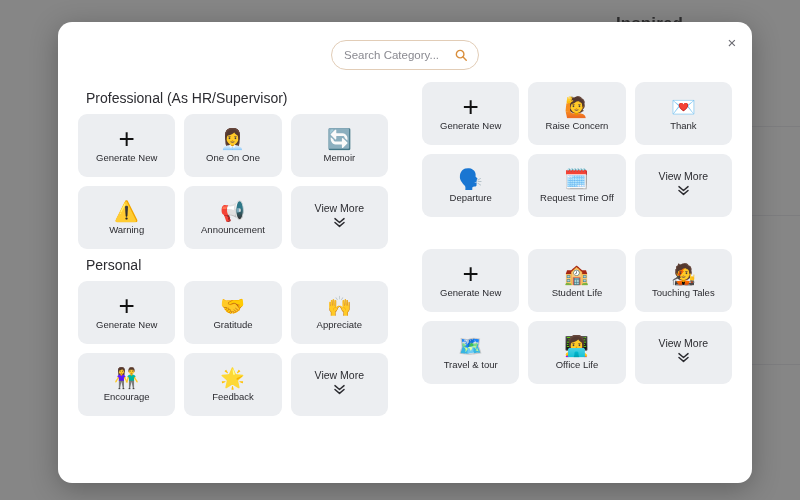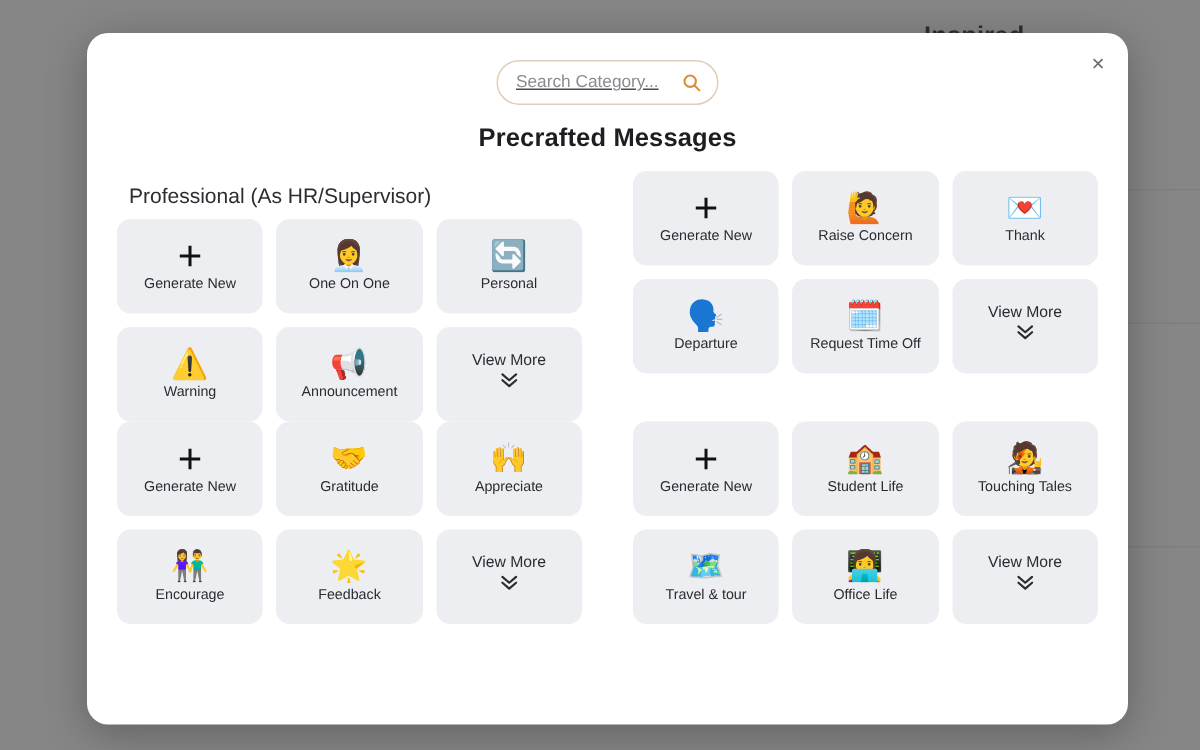--- a/index.html
+++ b/index.html
@@ -107,21 +107,20 @@
     display: flex; align-items: center;
     padding: 0 10px 0 12px;
     background: #fff;
   }
   .search-box input {
     flex: 1; border: none; outline: none;
     font-size: 11.5px; color: #4b4b52;
     font-family: "Liberation Sans", sans-serif;
     background: transparent;
     min-width: 0;
-    text-decoration: underline;
   }
   .search-box input::placeholder { color: #8a8a91; }
   .search-icon { width: 14px; height: 14px; flex: 0 0 14px; color: #d98e3c; }
 
   #modal-title {
     text-align: center;
     font-size: 17px; font-weight: 700;
     color: #1e1e22;
     margin-top: 12px;
     letter-spacing: .1px;
@@ -237,37 +236,36 @@
   <div class="search-wrap">
     <div class="search-box">
       <input type="text" placeholder="Search Category..." style="">
       <svg class="search-icon" viewBox="0 0 24 24" fill="none" stroke="currentColor" stroke-width="2.4" stroke-linecap="round">
         <circle cx="10.5" cy="10.5" r="6.5"></circle>
         <line x1="15.5" y1="15.5" x2="21" y2="21"></line>
       </svg>
     </div>
   </div>
 
-  <div id="modal-title">Precrafted Messages</div>
 
   <div class="grid" id="sections-grid">
       <div class="section">
         <div class="section-header">Professional (As HR/Supervisor)</div>
         <div class="tiles">
           <div class="tile">
             <div class="tile-glyph plus">+</div>
             <div class="tile-label">Generate New</div>
           </div>
           <div class="tile">
             <div class="tile-glyph">👩‍💼</div>
             <div class="tile-label">One On One</div>
           </div>
           <div class="tile">
             <div class="tile-glyph">🔄</div>
-            <div class="tile-label">Personal</div>
+            <div class="tile-label">Memoir</div>
           </div>
           <div class="tile">
             <div class="tile-glyph">⚠️</div>
             <div class="tile-label">Warning</div>
           </div>
           <div class="tile">
             <div class="tile-glyph">📢</div>
             <div class="tile-label">Announcement</div>
           </div>
           <div class="tile view-more">
@@ -304,20 +302,21 @@
           <div class="tile view-more">
             <div class="vm-label">View More</div>
             <span><svg class="chev" viewBox="0 0 24 20" fill="none" stroke="currentColor" stroke-width="2.2" stroke-linecap="round" stroke-linejoin="round">
                 <polyline points="5,4 12,10 19,4"></polyline>
                 <polyline points="5,10 12,16 19,10"></polyline>
               </svg></span>
           </div>
         </div>
       </div>
       <div class="section">
+        <div class="section-header">Personal</div>
         <div class="tiles">
           <div class="tile">
             <div class="tile-glyph plus">+</div>
             <div class="tile-label">Generate New</div>
           </div>
           <div class="tile">
             <div class="tile-glyph">🤝</div>
             <div class="tile-label">Gratitude</div>
           </div>
           <div class="tile">

